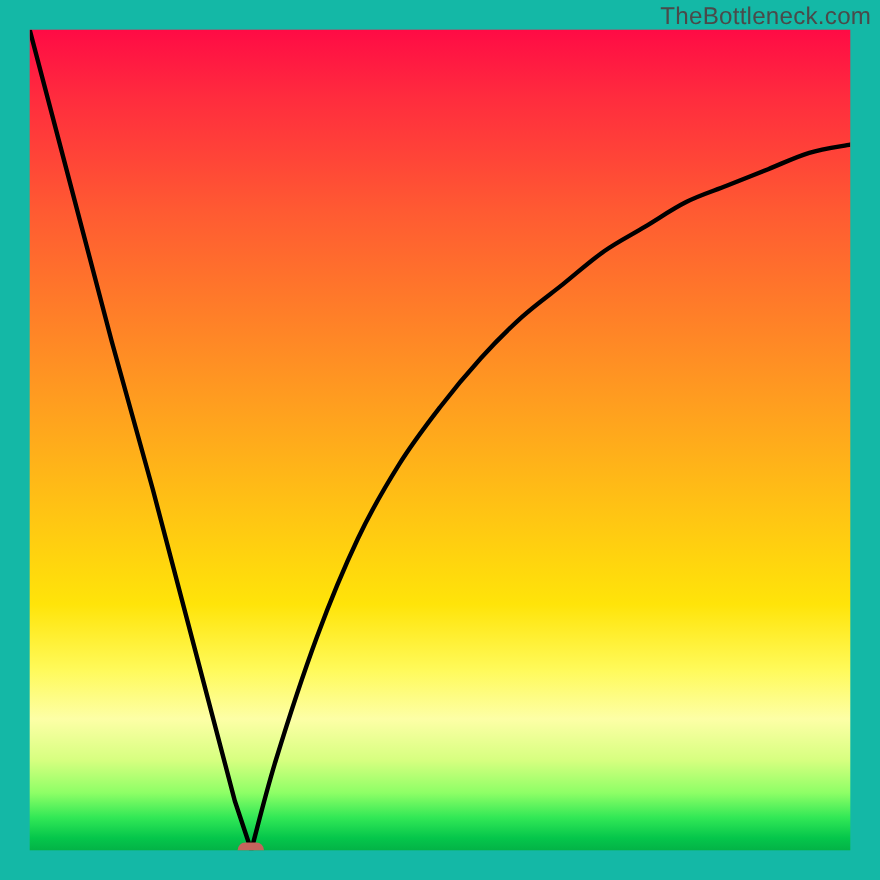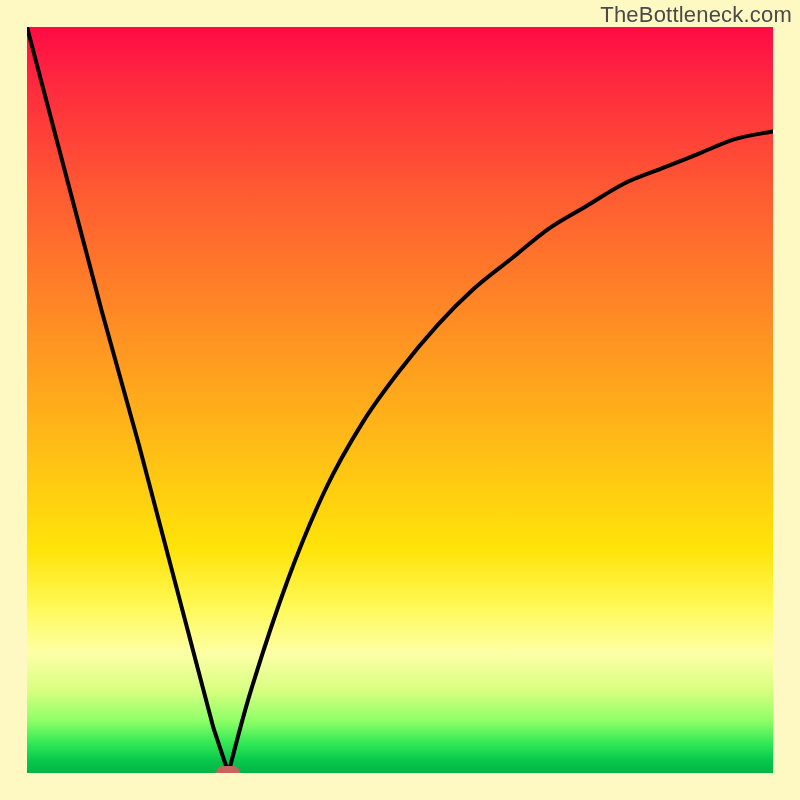--- a/index.html
+++ b/index.html
@@ -8,21 +8,21 @@
     width: 800px;
     height: 800px;
     background: #000;
     font-family: Arial, Helvetica, sans-serif;
     overflow: hidden;
   }
   .frame {
     position: relative;
     width: 800px;
     height: 800px;
-    background: #fef9c3;
+    background: #14b8a6;
   }
   .watermark {
     position: absolute;
     top: 2px;
     right: 8px;
     color: #4a4a4a;
     font-size: 22px;
     font-weight: 500;
     letter-spacing: 0.2px;
     z-index: 10;

